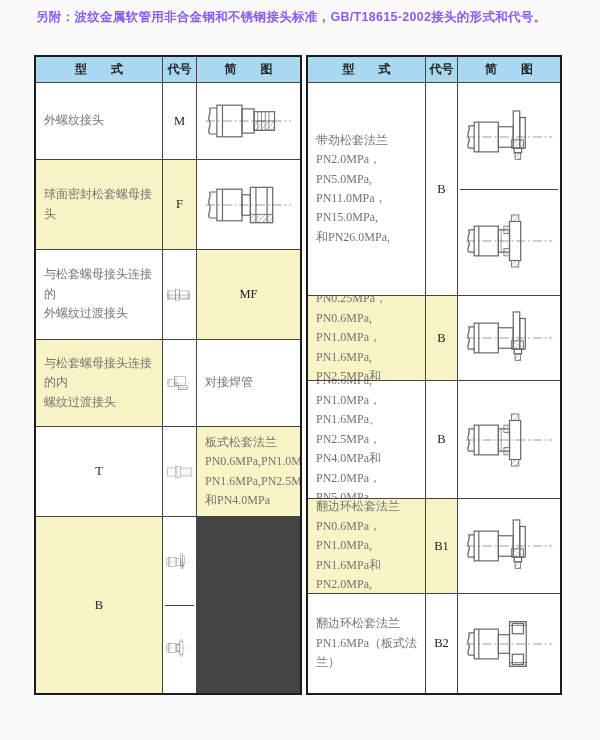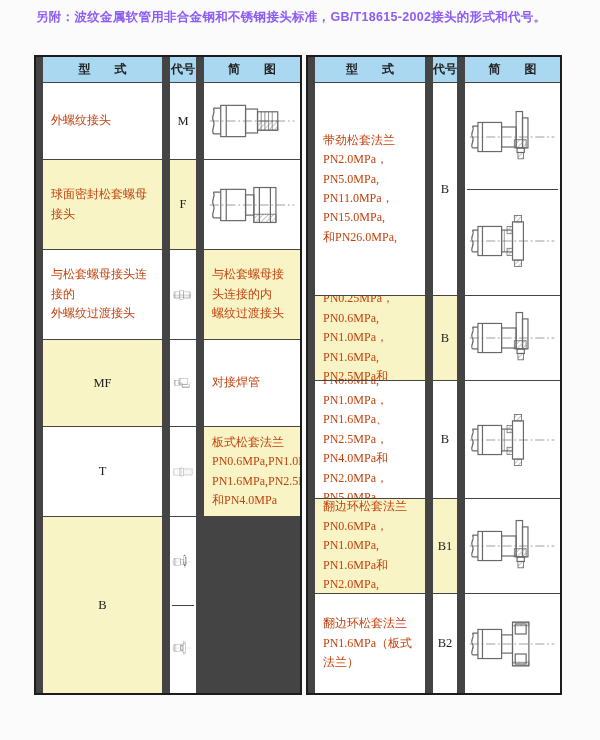--- a/index.html
+++ b/index.html
@@ -34,31 +34,30 @@
   }
   .tbl-right{
     left:306px;width:256px;height:640px;
     grid-template-columns:117px 31px 1fr;
     grid-template-rows:25px 212px 84px 117px 94px 99px;
   }
   .cell{
     background:#ffffff;
     display:flex;align-items:center;
     overflow:hidden;
-    margin-left:7px;
   }
   .hdr{
     background:var(--header-bg);
     justify-content:center;
     font-size:12px;font-weight:600;color:#222;
   }
   .type{
     padding:4px 6px 4px 8px;
     font-family:"Liberation Serif",serif;
-    font-size:12px;color:#c2410c;
+    font-size:12px;color:#737373;
     line-height:1.62;
     white-space:pre-line;
     text-align:left;
   }
   .code{
     justify-content:center;
     font-family:"Liberation Serif",serif;
     font-size:12.5px;color:#1d1d1d;
   }
   .hl{background:var(--hl-bg);}
@@ -208,23 +207,23 @@
   <div class="cell type">与松套螺母接头连接的
 外螺纹过渡接头</div>
   <div class="cell diag">
     <div class="sub">
         <svg class="dsvg" viewBox="0 0 100 60">
           <use href="#sym-male-male-adapter"></use>
         </svg>
       </div>
   </div>
 
+  <div class="cell code hl">MF</div>
   <div class="cell type hl">与松套螺母接头连接的内
 螺纹过渡接头</div>
-  <div class="cell code hl">MF</div>
   <div class="cell diag">
     <div class="sub">
         <svg class="dsvg" viewBox="0 0 100 60">
           <use href="#sym-male-female-adapter"></use>
         </svg>
       </div>
   </div>
 
   <div class="cell type">对接焊管</div>
   <div class="cell code">T</div>

